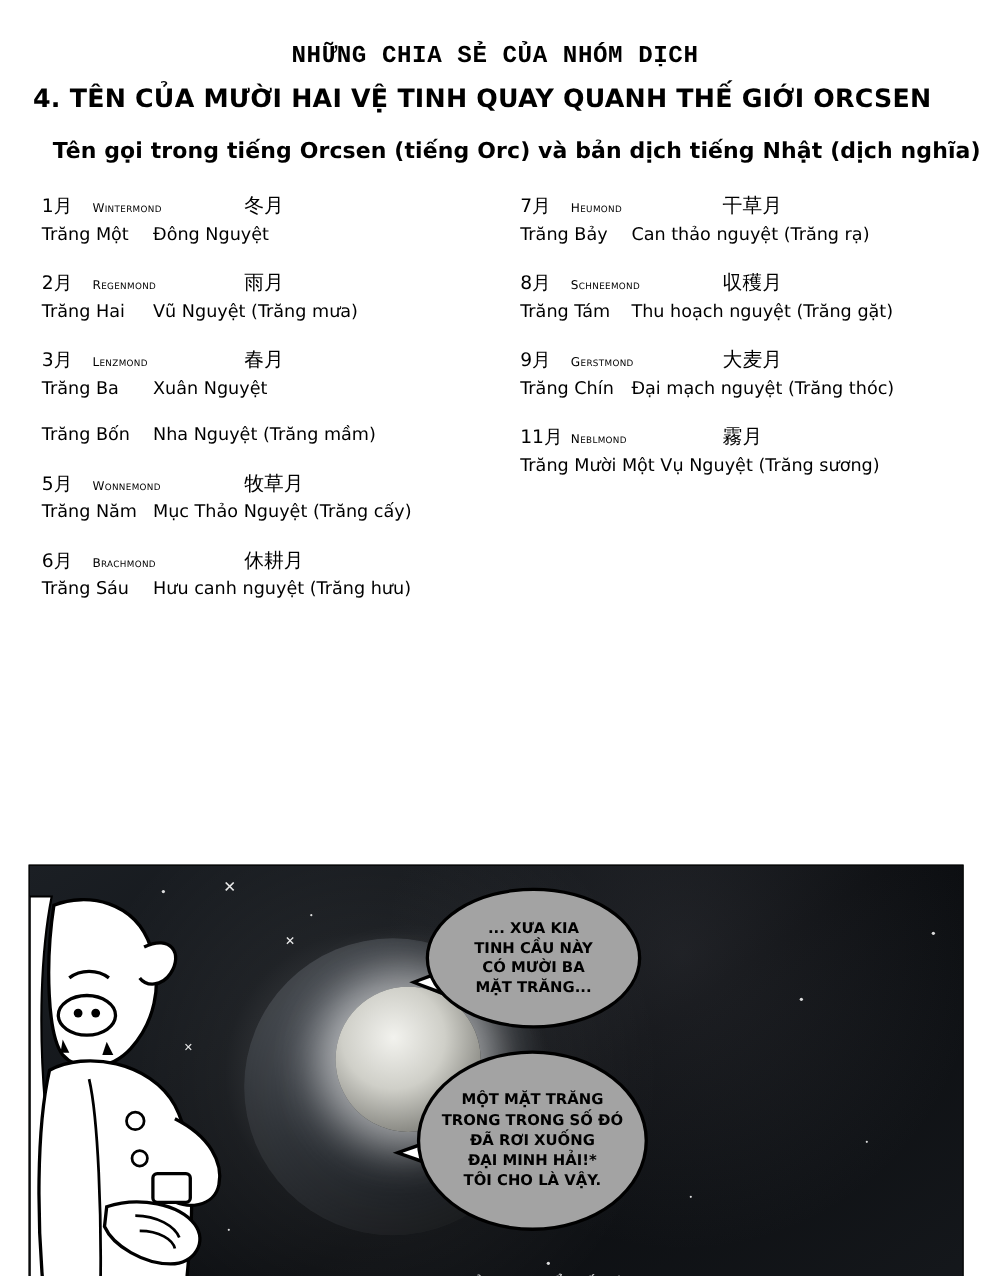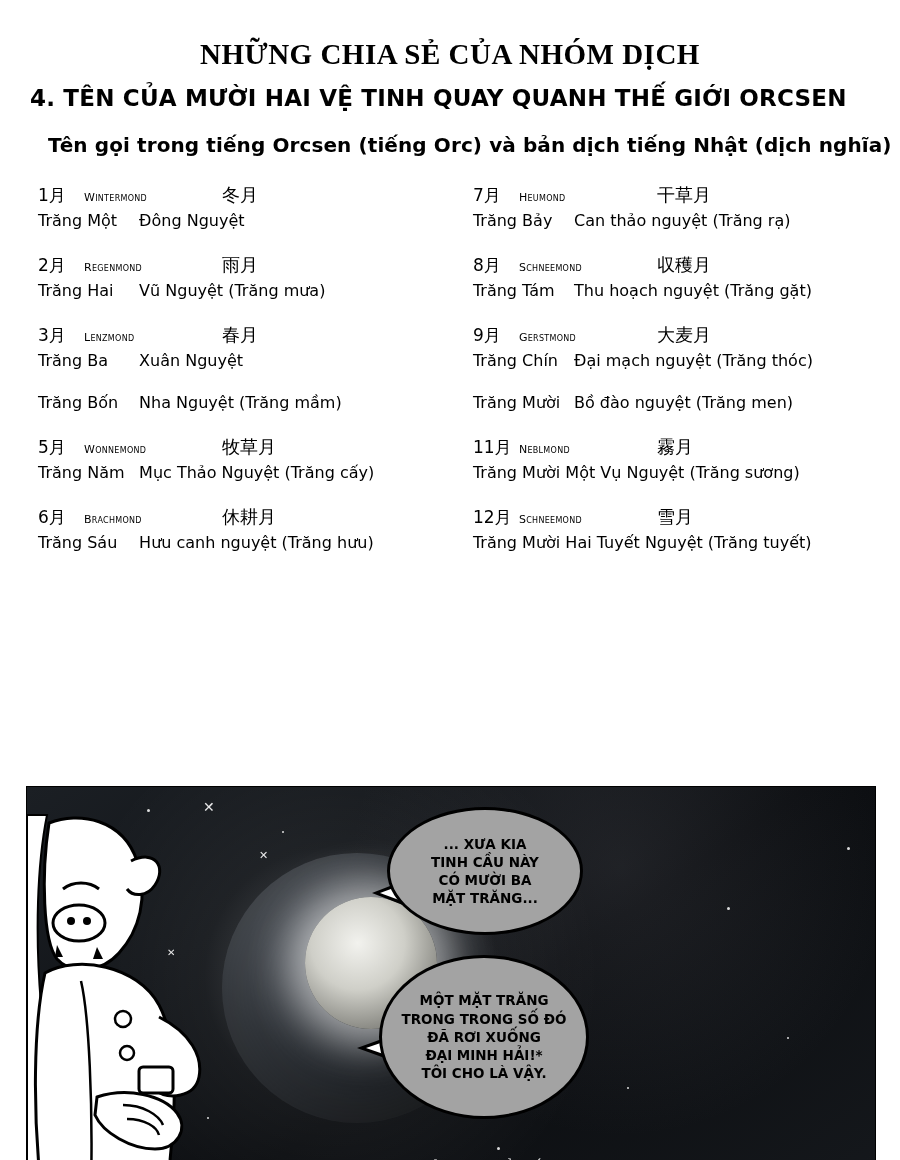--- a/index.html
+++ b/index.html
@@ -15,23 +15,23 @@
     color: #000000;
     overflow: hidden;
   }
   .page {
     position: relative;
     width: 900px;
     height: 1160px;
   }
   .title {
     text-align: center;
-    font-family: Liberation Serif, serif;
+    font-family: Liberation Mono, monospace;
     font-weight: bold;
-    font-size: 29px;
+    font-size: 22px;
     letter-spacing: 0.5px;
     margin: 38px 0 0 0;
     font-stretch: condensed;
   }
   .subtitle {
     font-weight: bold;
     font-size: 23px;
     margin: 14px 0 0 30px;
     letter-spacing: 0.2px;
   }
@@ -357,49 +357,34 @@
           <span class="orcname">Gerstmond</span>
           <span class="jp">大麦月</span>
         </div>
         <div class="line2">
           <span class="vn-label">Trăng Chín</span>
           <span>Đại mạch nguyệt (Trăng thóc)</span>
         </div>
       </div>
 
       <div class="entry">
-        <div class="line2">
-          <span class="vn-label">Trăng Mười</span>
-          <span>Bồ đào nguyệt (Trăng men)</span>
-        </div>
       </div>
 
       <div class="entry">
         <div class="line1">
           <span class="month">11月</span>
           <span class="orcname">Neblmond</span>
           <span class="jp">霧月</span>
         </div>
         <div class="line2">
           <span class="vn-label">Trăng Mười Một</span>
           <span>Vụ Nguyệt (Trăng sương)</span>
         </div>
       </div>
 
-      <div class="entry">
-        <div class="line1">
-          <span class="month">12月</span>
-          <span class="orcname">Schneemond</span>
-          <span class="jp">雪月</span>
-        </div>
-        <div class="line2">
-          <span class="vn-label">Trăng Mười Hai</span>
-          <span>Tuyết Nguyệt (Trăng tuyết)</span>
-        </div>
-      </div>
 
     </div>
   </div>
 
   <div class="panel">
     <div class="space"></div>
 
     <div class="star" style="left:120px;top:22px;width:3px;height:3px;"></div>
     <div class="star" style="left:255px;top:44px;width:2px;height:2px;"></div>
     <div class="star" style="left:300px;top:300px;width:3px;height:3px;"></div>

